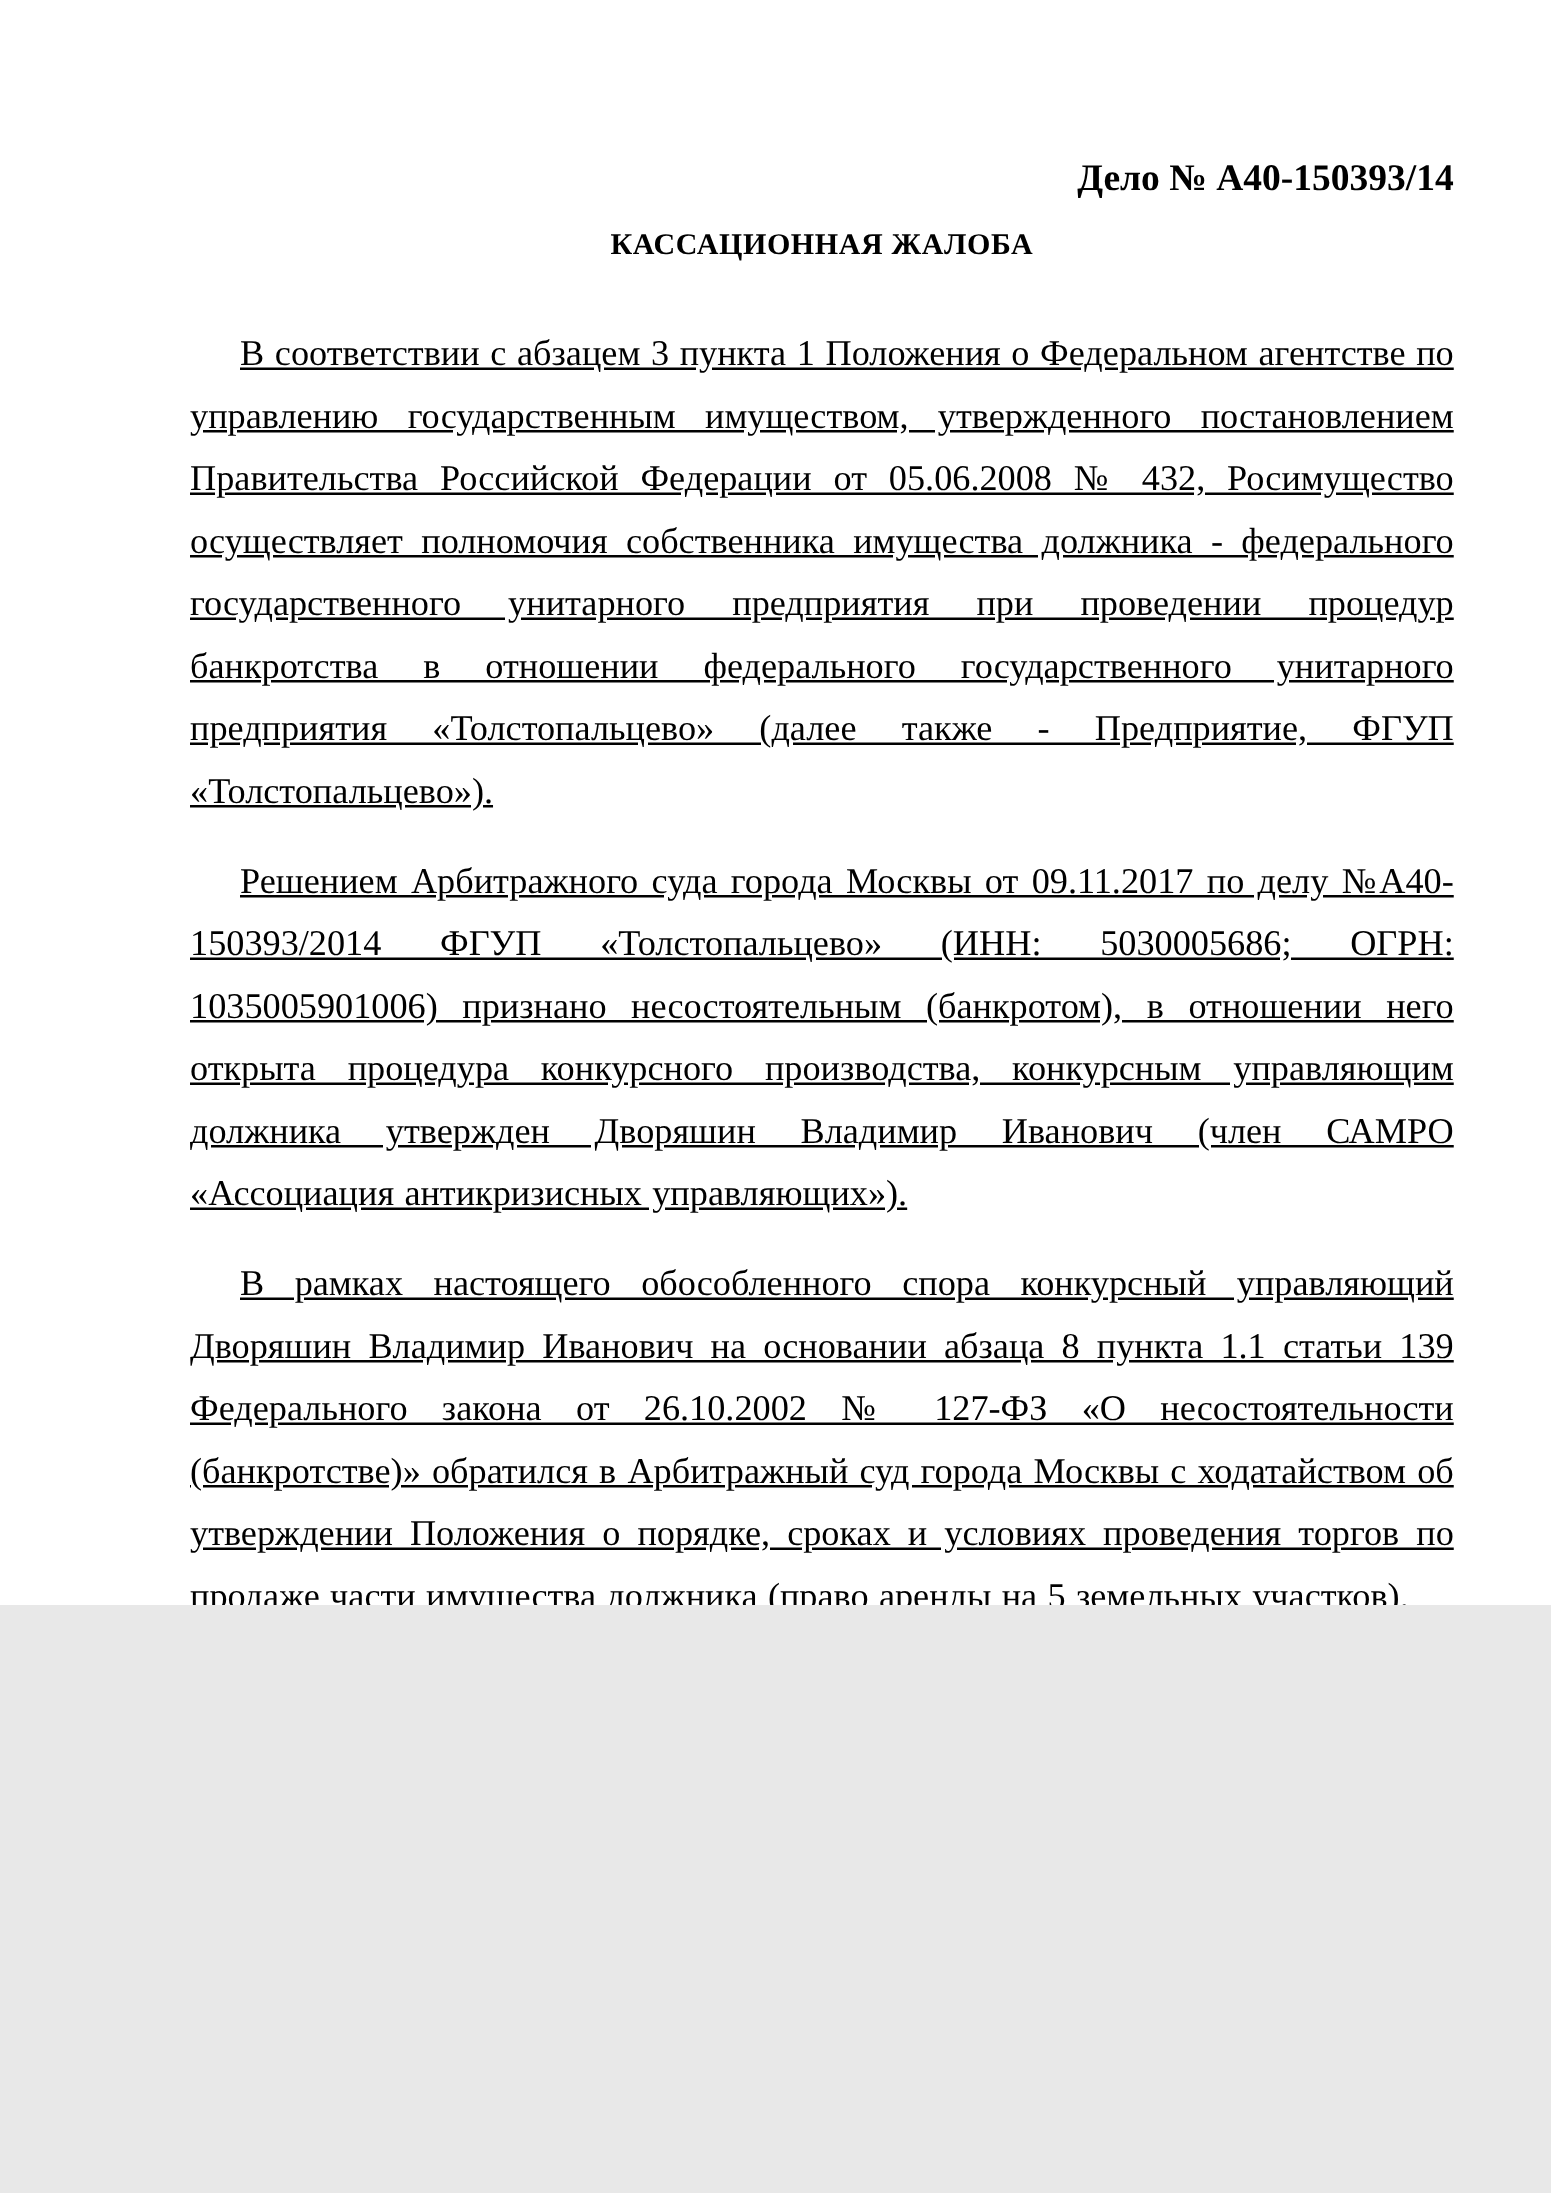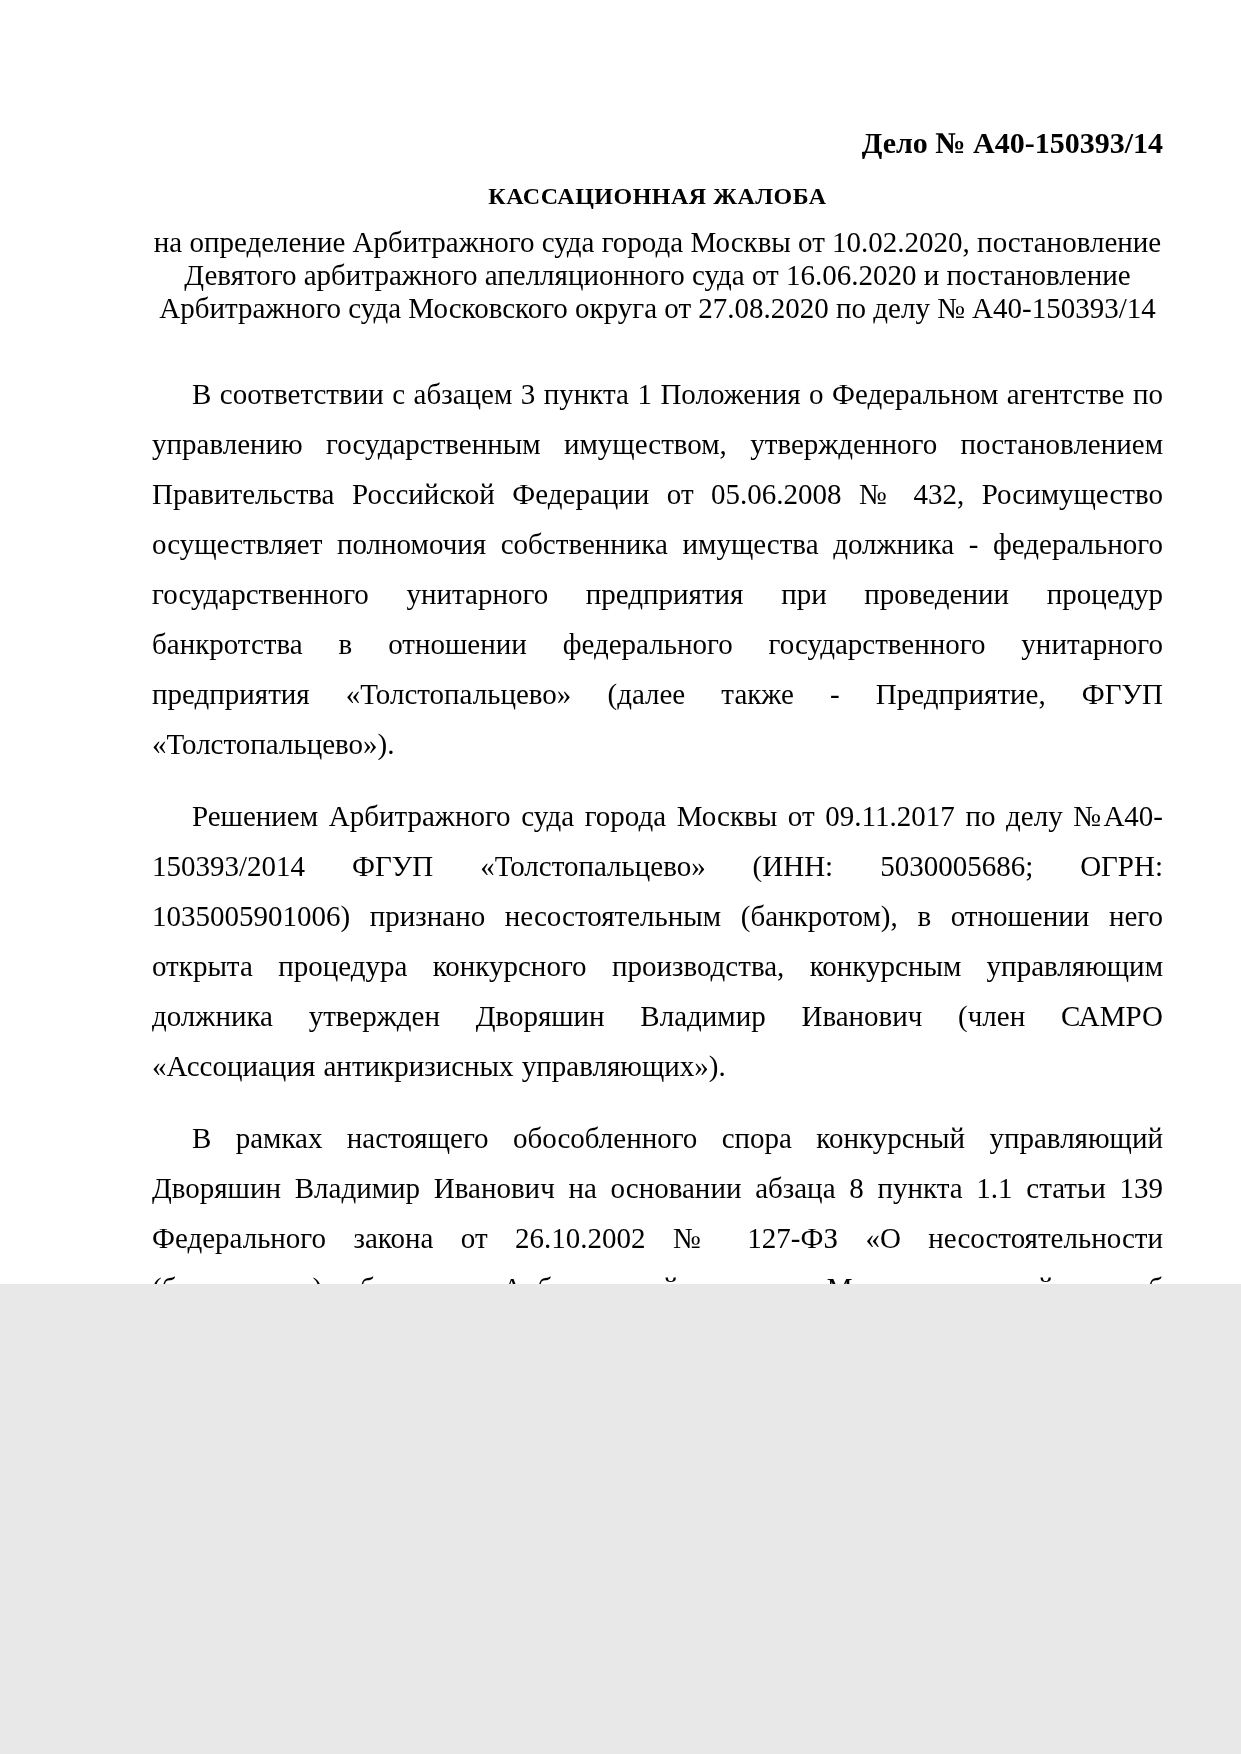--- a/index.html
+++ b/index.html
@@ -40,20 +40,21 @@
     letter-spacing: 0.5px;
   }
   .doc-subtitle {
     margin-top: 12px;
     font-size: 29px;
     line-height: 33px;
     text-align: center;
   }
   .body-text {
     margin-top: 44px;
+    text-decoration: underline;
   }
   .body-text p {
     margin: 0 0 22px 0;
     font-size: 29px;
     line-height: 50px;
     text-align: justify;
     text-align-last: left;
     text-indent: 40px;
     hyphens: none;
     -webkit-hyphens: none;
@@ -63,21 +64,20 @@
 </head>
 <body>
 
 <div class="page">
   <div class="content">
 
     <div class="case-header">Дело № А40-150393/14</div>
 
     <h1 class="doc-title">КАССАЦИОННАЯ ЖАЛОБА</h1>
 
-    <div class="doc-subtitle">на определение Арбитражного суда города Москвы от 10.02.2020, постановление Девятого арбитражного апелляционного суда от 16.06.2020 и постановление Арбитражного суда Московского округа от 27.08.2020 по делу № А40-150393/14</div>
 
     <div class="body-text">
       <p>В соответствии с абзацем 3 пункта 1 Положения о Федеральном агентстве по управлению государственным имуществом, утвержденного постановлением Правительства Российской Федерации от 05.06.2008 № 432, Росимущество осуществляет полномочия собственника имущества должника - федерального государственного унитарного предприятия при проведении процедур банкротства в отношении федерального государственного унитарного предприятия «Толстопальцево» (далее также - Предприятие, ФГУП «Толстопальцево»).</p>
       <p>Решением Арбитражного суда города Москвы от 09.11.2017 по делу №А40-150393/2014 ФГУП «Толстопальцево» (ИНН: 5030005686; ОГРН: 1035005901006) признано несостоятельным (банкротом), в отношении него открыта процедура конкурсного производства, конкурсным управляющим должника утвержден Дворяшин Владимир Иванович (член САМРО «Ассоциация антикризисных управляющих»).</p>
       <p>В рамках настоящего обособленного спора конкурсный управляющий Дворяшин Владимир Иванович на основании абзаца 8 пункта 1.1 статьи 139 Федерального закона от 26.10.2002 № 127-ФЗ «О несостоятельности (банкротстве)» обратился в Арбитражный суд города Москвы с ходатайством об утверждении Положения о порядке, сроках и условиях проведения торгов по продаже части имущества должника (право аренды на 5 земельных участков).</p>
     </div>
 
   </div>
 </div>
 

